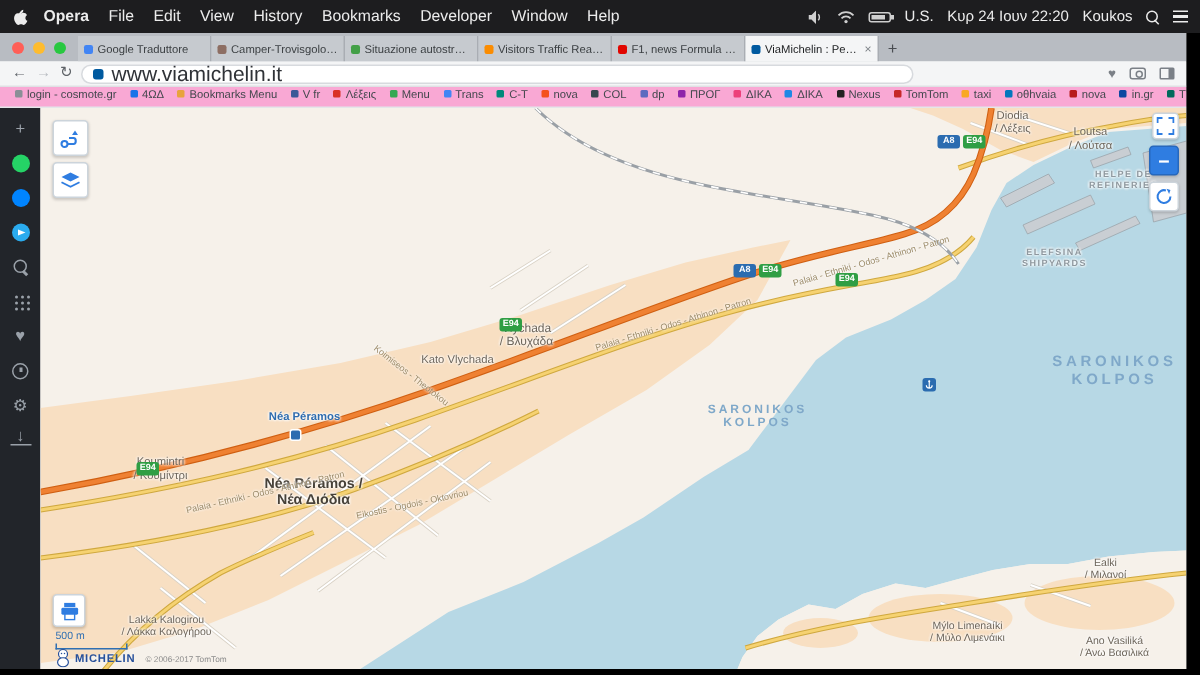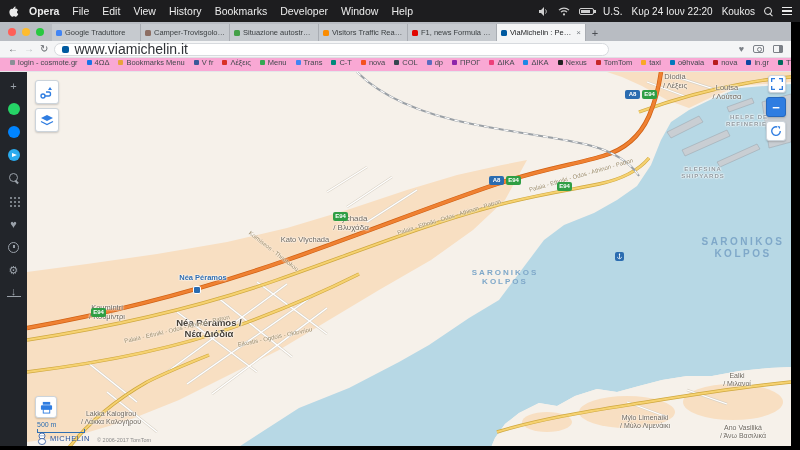--- a/index.html
+++ b/index.html
@@ -100,21 +100,21 @@
 
   .mapbtn { position:absolute; background:#fff; border:1px solid #ccd4db; border-radius:3px;
     box-shadow:0 1px 2px rgba(0,0,0,.18); display:flex; align-items:center; justify-content:center; }
   .mapbtn.blue { background:#2f7de1; border-color:#2668bd; color:#fff; font-size:13px; font-weight:700; }
   .marina { position:absolute; width:9px; height:9px; background:#2b6cb0; border-radius:2px; display:flex; align-items:center; justify-content:center; }
   .stationico { position:absolute; width:8px; height:8px; background:#2b6cb0; border-radius:2px; border:1px solid #fff; }
 
   .scalebar { position:absolute; left:10px; top:349px; color:#2f6fb2; font-size:7px; pointer-events:none; }
   .scalebar .bar { width:48px; height:4px; border-left:1px solid #2f6fb2; border-right:1px solid #2f6fb2; border-bottom:1px solid #2f6fb2; margin-top:1px; }
   .brand { position:absolute; left:10px; top:360px; display:flex; align-items:center; gap:3px; pointer-events:none; }
-  .brand .word { color:#27509b; font-weight:400; font-size:7.5px; letter-spacing:.5px; }
+  .brand .word { color:#27509b; font-weight:700; font-size:7.5px; letter-spacing:.5px; }
   .copyright { position:absolute; left:70px; top:365px; font-size:5.5px; color:#8b8b8b; pointer-events:none; }
 
   .edge-right { position:absolute; right:0; top:22px; width:9px; height:428px; background:#000; }
   .edge-bottom { position:absolute; left:0; top:446px; width:800px; height:4px; background:#000; }
 </style>
 </head>
 <body>
 
 <div class="screen">
 

